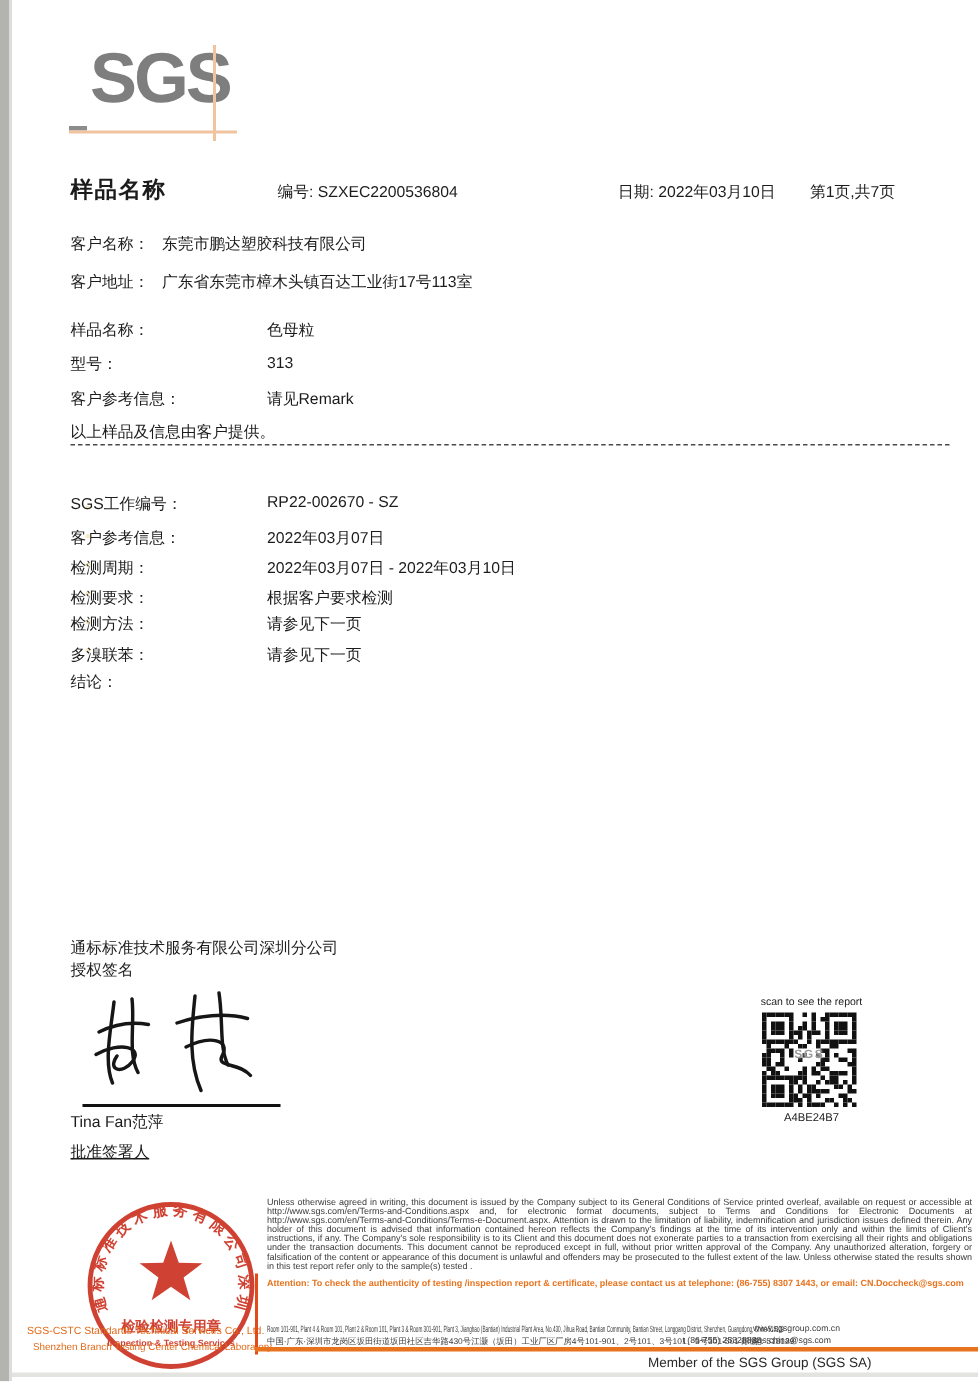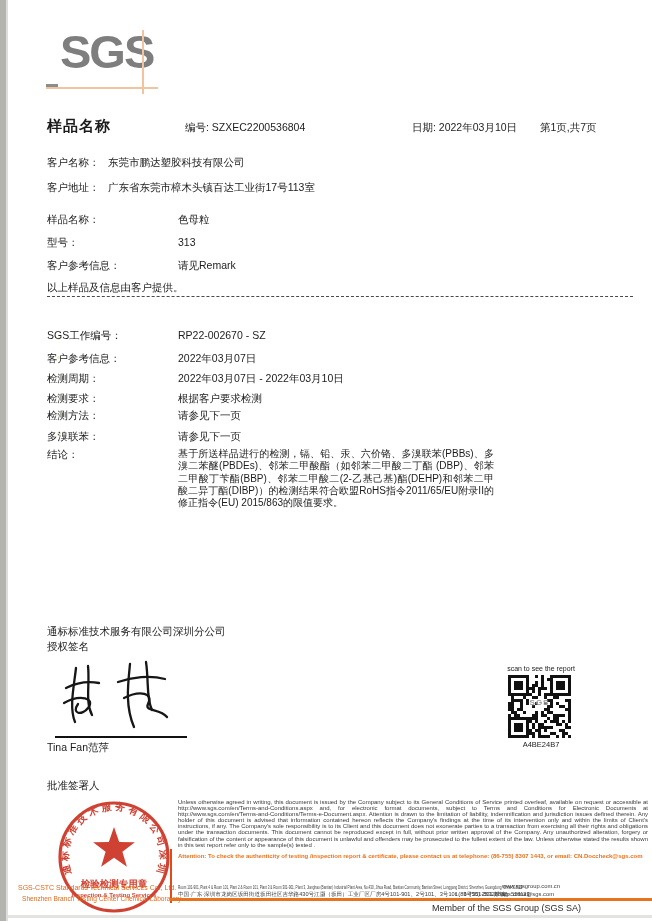--- a/index.html
+++ b/index.html
@@ -24,21 +24,21 @@
   .row .v2{position:absolute;left:131px;top:0;}
   .note{left:47px;font-size:10.5px;}
   .dashes{left:47px;top:296px;width:586px;border-top:1px dashed #4a4a4a;height:0;}
   .conclusion{left:178px;top:448px;width:316px;font-size:10px;line-height:12.3px;text-align:justify;}
   
   .sig-company{left:47px;top:625px;font-size:10.5px;}
   .sig-auth{left:47px;top:640px;font-size:10.5px;}
   .sig-svg{left:52px;top:658px;}
   .sig-line{left:55px;top:736px;width:132px;height:2px;background:#111;}
   .sig-name{left:47px;top:741px;font-size:10.5px;}
-  .sig-title{left:47px;top:779px;font-size:10.5px;}
+  .sig-title{left:47px;top:761px;font-size:10.5px;text-decoration:underline;}
   
   .qr-caption{left:496px;top:665px;width:90px;text-align:center;font-size:7px;color:#222;}
   .qr-box{left:508px;top:675px;width:63px;height:63px;background:#fff;}
   .qr-cell{position:absolute;width:3px;height:3px;background:#111;}
   .qr-center{left:508px;top:698px;width:63px;text-align:center;font-size:8px;font-weight:700;
              color:#9a9a9a;background:transparent;letter-spacing:1px;text-shadow:0 0 2px #fff;}
   .qr-code-text{left:496px;top:740px;width:90px;text-align:center;font-size:7.5px;color:#222;}
   
   .stamp{left:56px;top:798px;opacity:.92;}
   .stamp-co1{left:18px;top:884px;font-size:7px;color:#e06a1a;white-space:nowrap;}
@@ -133,21 +133,20 @@
     <span class="lbl">检测方法：</span>
     <span class="v2">请参见下一页</span>
   </div>
   <div class="abs row" style="top:430px;">
     <span class="lbl">多溴联苯：</span>
     <span class="v2">请参见下一页</span>
   </div>
   <div class="abs row" style="top:448px;">
     <span class="lbl">结论：</span>
   </div>
-  <div class="abs conclusion">基于所送样品进行的检测，镉、铅、汞、六价铬、多溴联苯(PBBs)、多溴二苯醚(PBDEs)、邻苯二甲酸酯（如邻苯二甲酸二丁酯 (DBP)、邻苯二甲酸丁苄酯(BBP)、邻苯二甲酸二(2-乙基己基)酯(DEHP)和邻苯二甲酸二异丁酯(DIBP)）的检测结果符合欧盟RoHS指令2011/65/EU附录II的修正指令(EU) 2015/863的限值要求。</div>
 
   <div class="abs sig-company">通标标准技术服务有限公司深圳分公司</div>
   <div class="abs sig-auth">授权签名</div>
   <svg class="abs sig-svg" width="140" height="76" viewBox="0 0 140 76">
     <g stroke="#161616" stroke-width="2.3" fill="none" stroke-linecap="round">
       <path d="M14,30 C24,25 36,23 47,25"></path>
       <path d="M24,10 C22,28 17,50 23,64"></path>
       <path d="M36,8 C38,26 33,44 40,57"></path>
       <path d="M12,45 C28,36 44,40 36,50 C30,58 19,56 26,46"></path>
       <path d="M66,24 C80,19 98,17 113,21"></path>

